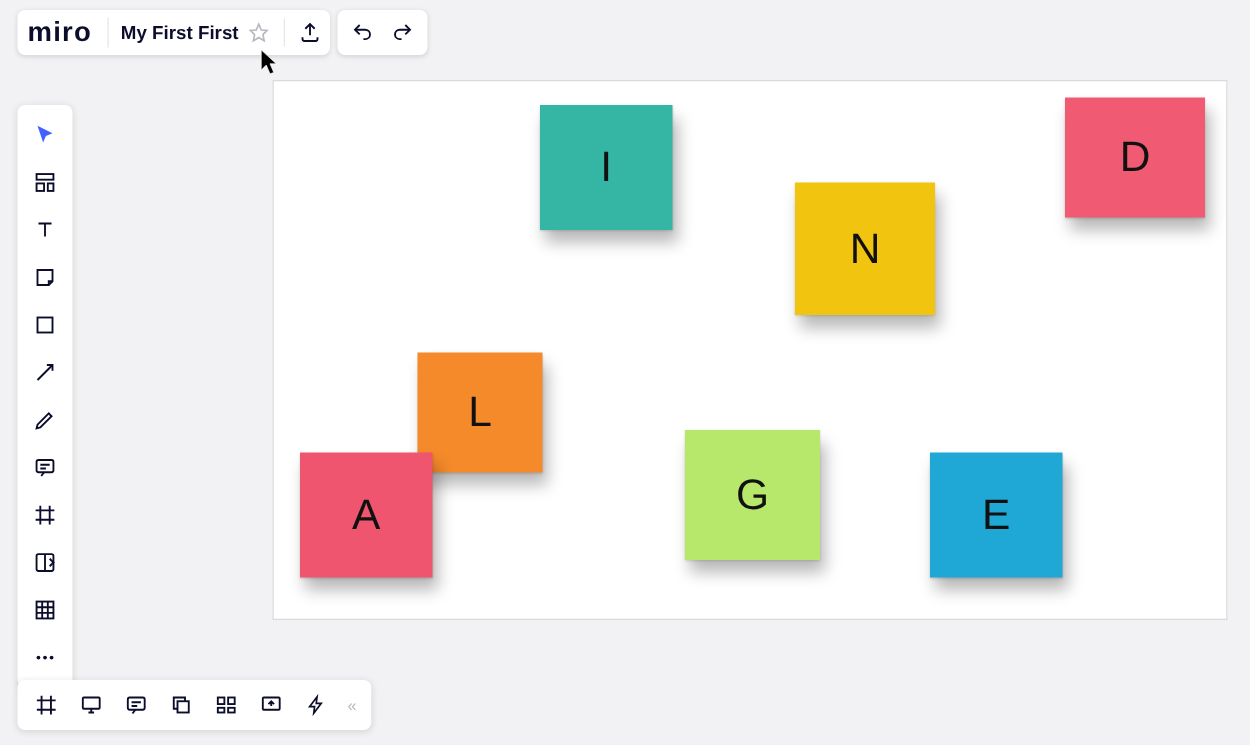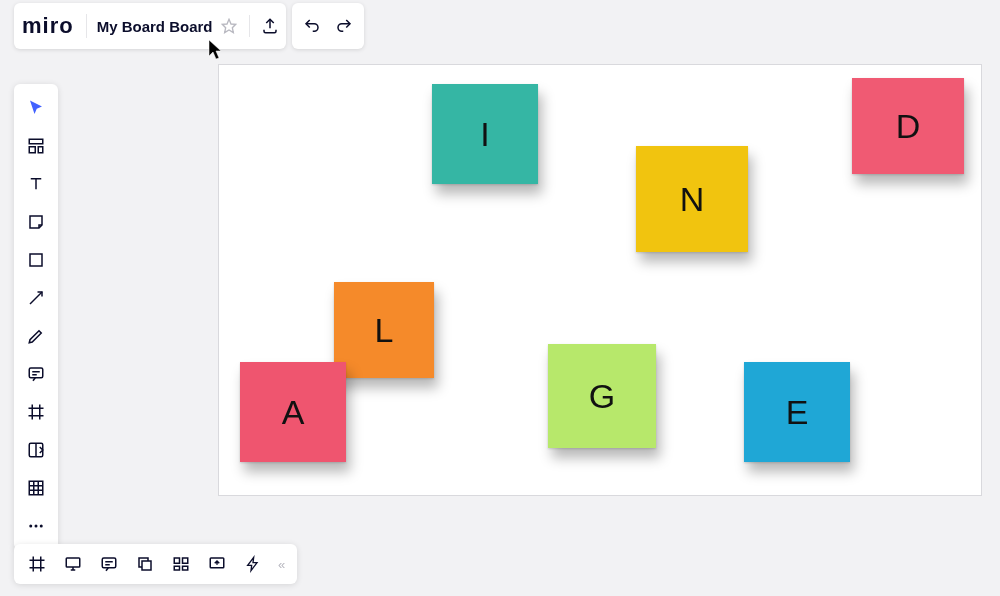--- a/index.html
+++ b/index.html
@@ -1,21 +1,21 @@
 <!DOCTYPE html>
 <html><head>
 <meta charset="utf-8">
 <style>
   * { box-sizing: border-box; margin: 0; padding: 0; }
   html, body { width: 1000px; height: 596px; overflow: hidden; font-family: -apple-system, BlinkMacSystemFont, "Segoe UI", Helvetica, Arial, sans-serif; }
   body { background: #f2f2f4; position: relative; }
 
   
   .header { position: absolute; top: 8px; left: 14px; height: 36px; display: flex; align-items: center; gap: 6px; }
-  .panel { background: #fff; border-radius: 6px; box-shadow: 0 1px 4px rgba(0,0,0,0.12); display: flex; align-items: center; height: 46px; }
+  .panel { background: #fff; border-radius: 6px; box-shadow: 0 1px 4px rgba(0,0,0,0.12); display: flex; align-items: center; height: 36px; }
   .logo { font-weight: 800; font-size: 22px; letter-spacing: 1px; color: #0b0d2b; padding: 0 12px 0 8px; font-family: Arial, sans-serif; }
   .board-name { font-weight: 700; font-size: 15px; color: #0b0d2b; padding-left: 10px; border-left: 1px solid #e6e6e9; height: 24px; display: flex; align-items: center; }
   .icon-btn { width: 32px; height: 32px; display: flex; align-items: center; justify-content: center; cursor: pointer; color: #0b0d2b; border-radius:4px; }
   .divider-v { width:1px; height:22px; background:#e6e6e9; margin:0 4px; }
   .star { color:#b8b8c0; }
 
   
   .toolbar { position: absolute; top: 84px; left: 14px; width: 44px; background:#fff; border-radius:6px; box-shadow:0 1px 6px rgba(0,0,0,0.12); display:flex; flex-direction:column; align-items:center; padding:6px 0; gap:2px;}
   .tool { width:36px; height:36px; display:flex; align-items:center; justify-content:center; cursor:pointer; border-radius:4px; color:#0b0d2b;}
   .tool.active svg { color:#4262ff; }
@@ -31,21 +31,21 @@
   .cursor-img { position:absolute; width:14px; height:20px; pointer-events:none; }
 
   svg { display:block; }
 </style>
 </head>
 <body>
 
 <div class="header">
   <div class="panel">
     <span class="logo">miro</span>
-    <span class="board-name">My Board Board</span>
+    <span class="board-name">My First First</span>
     <span class="icon-btn star">
       <svg width="16" height="16" viewBox="0 0 24 24" fill="none" stroke="currentColor" stroke-width="2">
           <polygon points="12 2 15 9 22 9.5 17 14.5 18.5 22 12 18 5.5 22 7 14.5 2 9.5 9 9 12 2"></polygon>
         </svg>
     </span>
     <span class="divider-v"></span>
     <span class="icon-btn">
       <svg width="18" height="18" viewBox="0 0 24 24" fill="none" stroke="currentColor" stroke-width="2">
           <path d="M12 3v12"></path>
           <path d="M7 8l5-5 5 5"></path>

